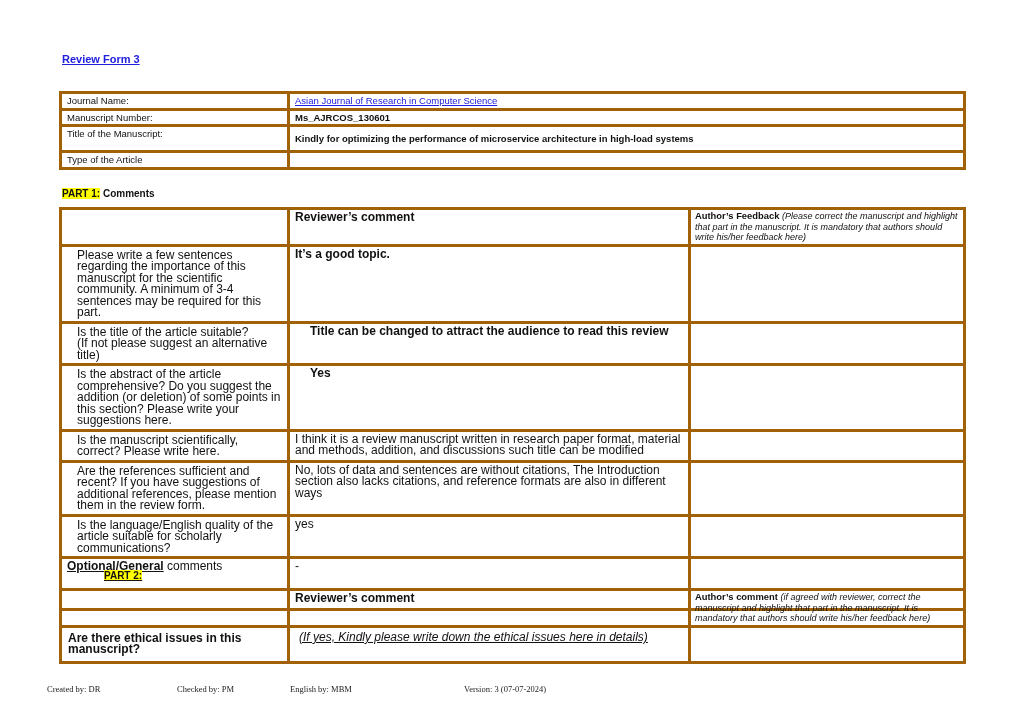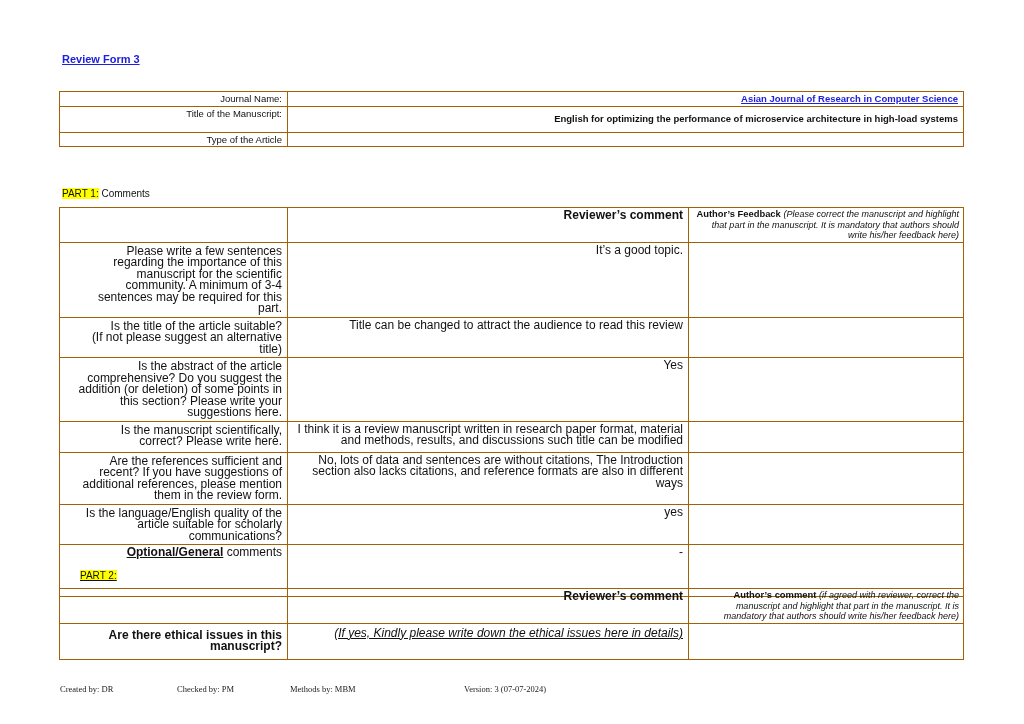--- a/index.html
+++ b/index.html
@@ -17,89 +17,93 @@
   }
   .doc-title {
     position: absolute;
     left: 62px; top: 53px;
     font-size: 11px;
     font-weight: bold;
     color: #2020dd;
     text-decoration: underline;
   }
   table { border-collapse: collapse; table-layout: fixed; }
-  td { border: 1px solid #a16207; vertical-align: top; overflow: hidden; text-align: right; }
+  td { border: 3px solid #a16207; vertical-align: top; overflow: hidden; }
 
   
   .info-table {
     position: absolute;
     left: 59px; top: 91px;
     width: 904px;
   }
   .info-table td { font-size: 9.5px; line-height: 11.5px; padding: 1px 5px; }
   .info-label { font-weight: normal; }
   .info-value { font-weight: bold; }
-  .journal-link { color: #2020dd; text-decoration: underline; font-weight: bold; }
+  .journal-link { color: #2020dd; text-decoration: underline; font-weight: normal; }
   .v-mid { vertical-align: middle; }
 
   
   .part-heading {
     position: absolute;
     font-size: 10px;
-    font-weight: normal;
+    font-weight: bold;
     text-align: center;
   }
   .hl { background: #ffff00; }
   .hl-u { background: #ffff00; text-decoration: underline; }
 
   
   .part-table { position: absolute; left: 59px; width: 904px; }
   .part-table td { font-size: 12px; line-height: 11.5px; padding: 2px 5px; }
   .q { font-weight: normal; padding-left: 15px !important; padding-top: 3px !important; }
   .pre { white-space: pre-line; }
-  .c-bold { font-weight: normal; margin-top: 46px; }
+  .c-bold { font-weight: bold; margin-top: 46px; }
   .ind { padding-left: 20px !important; }
   .author-head { font-size: 9px !important; line-height: 10.6px !important; font-style: italic; padding: 1px 4px !important; }
   .author-head b { font-style: normal; font-size: 9.4px; }
   .rev-head { font-weight: bold; }
   .opt-bold { font-weight: bold; text-decoration: underline; }
   .eth-q { font-weight: bold; vertical-align: middle; padding-left: 6px !important; }
   .eth-c { font-style: italic; text-decoration: underline; padding-left: 9px !important; padding-top: 4px !important; }
 
   
   .footer {
     position: absolute;
     top: 684px; left: 0; width: 1024px;
     font-family: "Liberation Serif", serif;
     font-size: 8.5px;
     color: #222;
   }
   .footer span { position: absolute; top: 0; white-space: nowrap; }
-  .f0 { left: 60px; } .f1 { left: 177px; } .f2 { left: 290px; } .f3 { left: 464px; }
+  .f0 { left: 47px; } .f1 { left: 177px; } .f2 { left: 290px; } .f3 { left: 464px; }
 </style>
 </head>
 <body>
 
 <div class="page">
 
   <div class="doc-title">Review Form 3</div>
 
   <table class="info-table">
     <colgroup>
         <col style="width:228px">
         <col style="width:676px">
       </colgroup>
     <tbody>
         <tr style="height:14px">
       <td class="info-label">Journal Name:</td>
       <td class="info-value"><span class="journal-link">Asian Journal of Research in Computer Science</span></td>
     </tr>
+    <tr style="height:14px">
+      <td class="info-label">Manuscript Number:</td>
+      <td class="info-value">Ms_AJRCOS_130601</td>
+    </tr>
     <tr style="height:26px">
       <td class="info-label">Title of the Manuscript:</td>
-      <td class="info-value v-mid">English for optimizing the performance of microservice architecture in high-load systems</td>
+      <td class="info-value v-mid">Kindly for optimizing the performance of microservice architecture in high-load systems</td>
     </tr>
     <tr style="height:13px">
       <td class="info-label">Type of the Article</td>
       <td class="info-value"></td>
     </tr>
   </tbody>
     </table>
 
   <div class="part-heading" style="left:62px; top:188px;">
     <span class="hl">PART  1:</span><span> Comments</span>
@@ -128,42 +132,42 @@
       <td class="c-bold ind">Title can be changed to attract the audience to read this review</td>
       <td></td>
     </tr>
     <tr style="height:54px">
       <td class="q">Is the abstract of the article comprehensive? Do you suggest the addition (or deletion) of some points in this section? Please write your suggestions here.</td>
       <td class="c-bold ind">Yes</td>
       <td></td>
     </tr>
     <tr style="height:31px">
       <td class="q">Is the manuscript scientifically, correct? Please write here.</td>
-      <td>I think it is a review manuscript written in research paper format, material and methods, results, and discussions such title can be modified</td>
+      <td>I think it is a review manuscript written in research paper format, material and methods, addition, and discussions such title can be modified</td>
       <td></td>
     </tr>
     <tr style="height:41px">
       <td class="q">Are the references sufficient and recent? If you have suggestions of additional references, please mention them in the review form.</td>
       <td>No, lots of data and sentences are without citations, The Introduction section also lacks citations, and reference formats are also in different ways</td>
       <td></td>
     </tr>
     <tr style="height:29px">
       <td class="q">Is the language/English quality of the article suitable for scholarly communications?</td>
       <td>yes</td>
       <td></td>
     </tr>
     <tr style="height:52px">
       <td><span class="opt-bold">Optional/General</span><span> comments</span></td>
       <td>-</td>
       <td></td>
     </tr>
   </tbody>
     </table>
 
-  <div class="part-heading" style="left:80px; top:570px;">
+  <div class="part-heading" style="left:104px; top:570px;">
     <span class="hl-u">PART  2:</span>
   </div>
 
   <table class="part-table" style="top:588px;">
     <colgroup>
         <col style="width:228px">
         <col style="width:401px">
         <col style="width:275px">
       </colgroup>
     <tbody>
@@ -176,17 +180,17 @@
       <td class="eth-q">Are there ethical issues in this manuscript?</td>
       <td class="eth-c">(If yes, Kindly please write down the ethical issues here in details)</td>
       <td></td>
     </tr>
   </tbody>
     </table>
 
   <div class="footer">
     <span class="f0">Created by: DR</span>
     <span class="f1">Checked by: PM</span>
-    <span class="f2">Methods by: MBM</span>
+    <span class="f2">English by: MBM</span>
     <span class="f3">Version: 3 (07-07-2024)</span>
   </div>
 
 </div>
 
 </body></html>

